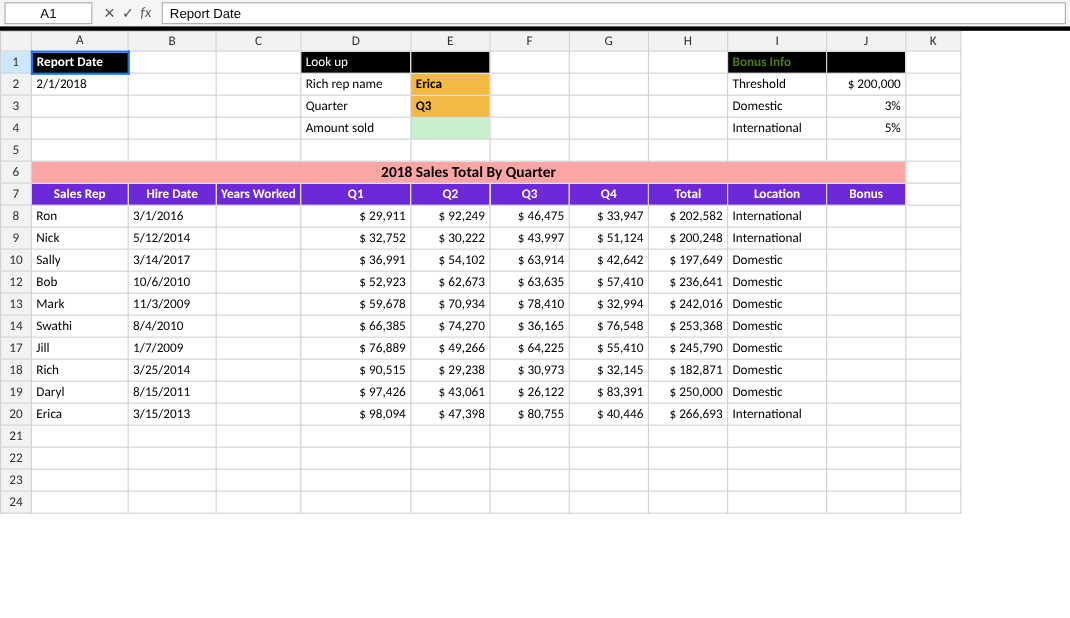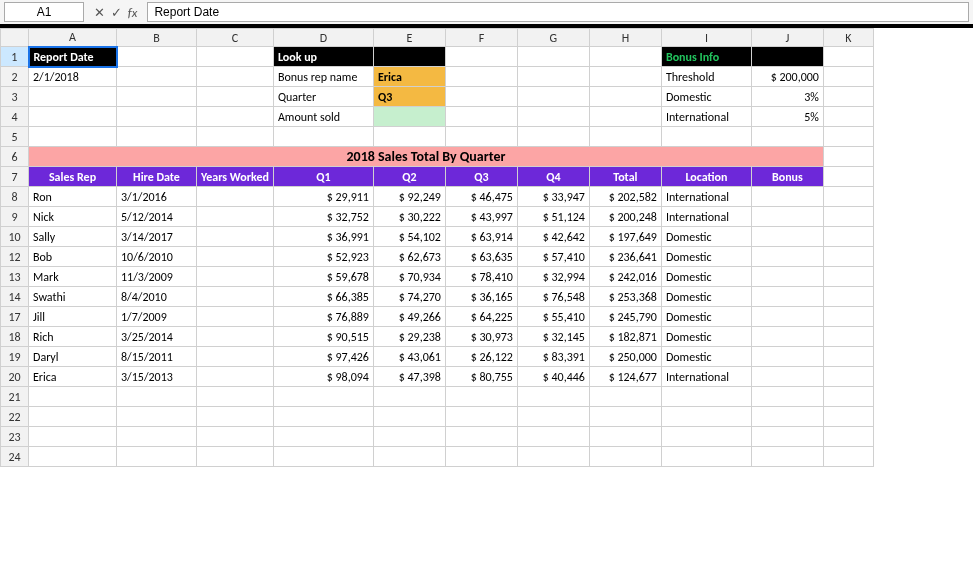--- a/index.html
+++ b/index.html
@@ -62,23 +62,23 @@
     .corner-header {
       background: #f2f2f2;
       width: 28px;
     }
 
     
     .bold { font-weight: bold; }
     .text-right { text-align: right; }
     .text-center { text-align: center; }
     
-    .lookup-header { background-color: #000; color: #fff; font-weight: bold; }
-    
-    .bonus-header { background-color: #000; color: #22c55e; font-weight: bold; }
+    .lookup-header { background-color: #000; color: #fff; font-weight: normal; }
+    
+    .bonus-header { background-color: #000; color: #4d7c0f; font-weight: bold; }
 
     
     .title-row { background-color: #fca5a5; font-weight: bold; font-size: 14px; text-align: center; }
 
     
     .data-header { background-color: #6d28d9; color: #fff; font-weight: bold; text-align: center; }
 
     
     .selected { background-color: #cce8ff; border: 2px solid #1a73e8; }
 
@@ -161,21 +161,21 @@
           <td class="bonus-header bold">Bonus Info</td>
           <td style="background:#000;"></td>
           <td></td>
         </tr>
 
         <tr>
           <td class="row-header">2</td>
           <td>2/1/2018</td>
           <td></td>
           <td></td>
-          <td>Bonus rep name</td>
+          <td>Rich rep name</td>
           <td class="orange-bg bold">Erica</td>
           <td></td>
           <td></td>
           <td></td>
           <td>Threshold</td>
           <td class="text-right" style="text-align: right;">$ 200,000</td>
           <td></td>
         </tr>
 
         <tr>
@@ -372,21 +372,21 @@
         </tr>
         <tr>
           <td class="row-header">20</td>
           <td>Erica</td>
           <td>3/15/2013</td>
           <td></td>
           <td class="text-right">$ 98,094</td>
           <td class="text-right">$ 47,398</td>
           <td class="text-right">$ 80,755</td>
           <td class="text-right">$ 40,446</td>
-          <td class="text-right">$ 124,677</td>
+          <td class="text-right">$ 266,693</td>
           <td>International</td>
           <td></td>
           <td></td>
         </tr>
 
         <tr>
           <td class="row-header">21</td>
           <td></td>
           <td></td>
           <td></td>

